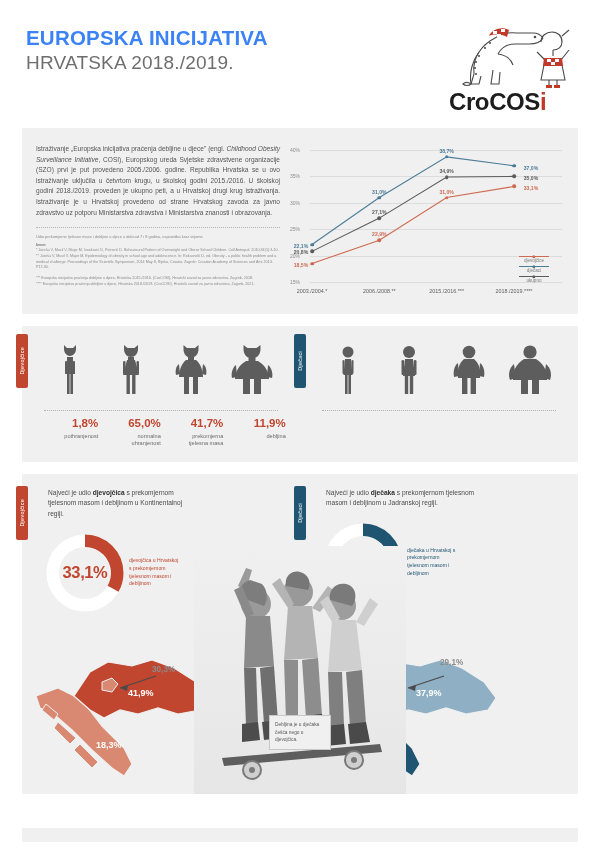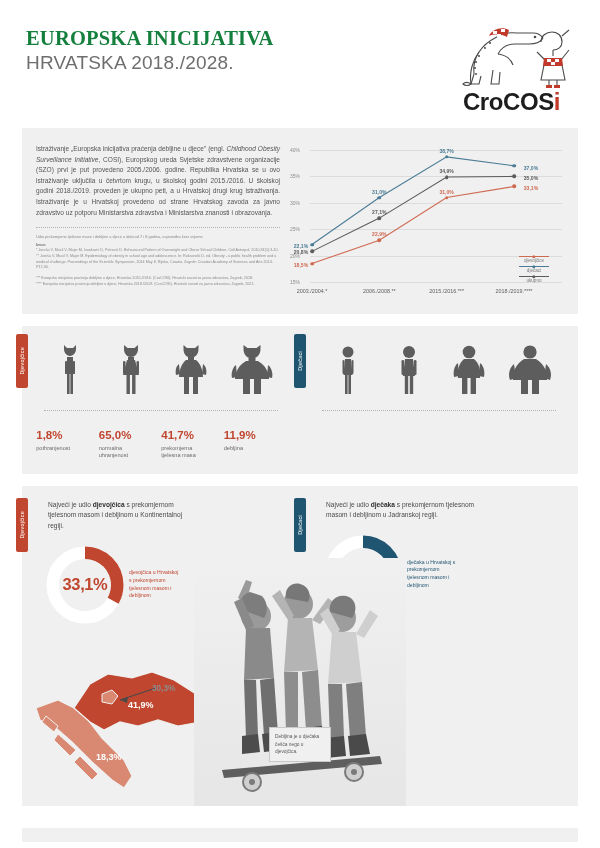--- a/index.html
+++ b/index.html
@@ -10,29 +10,29 @@
     color: #4a4a4a;
     overflow: hidden;
     position: relative;
   }
 
   
   .header { padding: 22px 26px 10px 26px; display: flex; justify-content: space-between; align-items: flex-start; }
   .title-block { padding-top: 4px; }
   .title-l1, .title-l2 {
     font-size: 20.5px; font-weight: bold; letter-spacing: .2px;
-    color: #15803d; line-height: 1.18; white-space: nowrap; font-family: Liberation Serif, serif;
+    color: #3b82f6; line-height: 1.18; white-space: nowrap;
   }
   .title-l3 {
     font-size: 19px; font-weight: normal; color: #6e6e6e;
     line-height: 1.25; letter-spacing: .2px; margin-top: 1px;
   }
   .logo { width: 125px; position: relative; height: 96px; }
   .logo-art { position: relative; height: 68px; }
-  .logo-word { font-size: 24px; font-weight: bold; letter-spacing: -.4px; color: #1d1d1d; text-align: center; line-height: 1; }
+  .logo-word { font-size: 24px; font-weight: bold; letter-spacing: -.4px; color: #1d1d1d; text-align: left; line-height: 1; }
   .logo-word .dot { color: #c0392b; }
 
   
   .section { background: #f0f0f0; margin: 0 22px; position: relative; }
   .sec1 { display: flex; padding: 16px 14px 12px 14px; gap: 10px; }
   .intro { width: 244px; }
   .intro p {
     font-size: 6.55px; line-height: 1.62; color: #545454; text-align: justify;
   }
   .intro p .ital { font-style: italic; }
@@ -68,21 +68,21 @@
   .vtab span {
     writing-mode: vertical-rl; transform: rotate(180deg);
     font-size: 5.4px; color: #fff; letter-spacing: .3px;
   }
   .vtab.left { left: -6px; background: #c0462f; }
   .vtab.right { left: -6px; background: #1f5571; }
   .figs { display: flex; justify-content: space-around; align-items: flex-end; height: 58px; padding: 0 10px; }
   .fig { position: relative; width: 44px; height: 56px; }
   .fig-sep { border-top: 1px dotted #b2b2b2; margin: 10px 14px 0 14px; }
   .stats { display: flex; justify-content: space-around; padding: 7px 6px 0 6px; }
-  .stat { width: 62px; text-align: left; margin-top: 12px; }
+  .stat { width: 62px; text-align: right; }
   .stat .val { font-size: 11.5px; font-weight: bold; line-height: 1; }
   .stat .lbl { font-size: 5.6px; line-height: 1.35; color: #6b6b6b; margin-top: 3px; }
   .girls .val { color: #c0462f; }
   .boys .val { color: #1f5571; }
 
   
   .sec3 { margin-top: 12px; padding: 14px 0 16px 0; position: relative; height: 320px; }
   .s3half { position: absolute; top: 0; width: 50%; height: 100%; padding: 14px 10px 0 14px; }
   .s3half.r { right: 0; padding-left: 14px; }
   .s3lead { font-size: 6.6px; line-height: 1.62; color: #4b4b4b; margin-left: 12px; width: 150px; }
@@ -111,21 +111,21 @@
   .callout p { font-size: 4.8px; line-height: 1.55; color: #595959; }
   .photo { position: absolute; left: 50%; transform: translateX(-50%); bottom: 0; width: 212px; height: 248px; z-index: 3; }
   .footbar { position: absolute; left: 22px; right: 22px; bottom: 6px; height: 14px; background: #f0f0f0; }
 </style>
 </head>
 <body>
 
 <div class="header">
   <div class="title-block">
     <div class="title-l1">EUROPSKA INICIJATIVA</div>
-    <div class="title-l3">HRVATSKA 2018./2028.</div>
+    <div class="title-l3">HRVATSKA 2018./2019.</div>
   </div>
   <div class="logo">
     <div class="logo-art">
       <svg width="125" height="68" viewBox="0 0 125 68">
 
         <g fill="none" stroke="#4a4a4a" stroke-width="1.1">
           <path d="M22 62 C20 50 24 38 30 30 C34 24 40 19 46 16"></path>
           <path d="M46 16 C52 12 60 10 68 11 L84 11 C88 11 92 13 94 16"></path>
           <path d="M94 16 C92 20 86 22 80 22 L66 22"></path>
           <path d="M66 22 C58 22 52 26 49 32"></path>
@@ -434,21 +434,21 @@
         <path d="M52 92 L70 110 L64 116 L46 98 Z" fill="#d98871" stroke="#f0f0f0" stroke-width="1"></path>
         <path d="M18 52 L30 62 L26 68 L14 58 Z" fill="#d98871" stroke="#f0f0f0" stroke-width="1"></path>
 
         <path d="M46 44 L62 20 L80 10 L104 14 L124 8 L146 16 L168 30 L180 46 L172 58 L150 62 L130 56 L110 62 L92 58 L76 66 L62 58 Z" fill="#c0462f" stroke="#f0f0f0" stroke-width="1.2"></path>
 
         <path d="M74 30 L84 26 L90 32 L84 40 L74 38 Z" fill="#d98871" stroke="#f0f0f0" stroke-width="1"></path>
 
         <path d="M128 24 L92 36" stroke="#4a4a4a" stroke-width="1.2" fill="none"></path>
         <path d="M92 36 L100 33 L99 39 Z" fill="#4a4a4a"></path>
       </svg>
-      <div class="maplabel out" style="left:124px; top:20px;">30,3%</div>
+      <div class="maplabel out" style="left:124px; top:13px;">30,3%</div>
       <div class="maplabel inw" style="left:100px; top:36px;">41,9%</div>
       <div class="maplabel inw" style="left:68px; top:88px;">18,3%</div>
     </div>
   </div>
 
   <div class="s3half r">
     <div class="vtab right" style="top:12px;background:#1f5571;">
       <span>Dječaci</span>
     </div>
     <div class="s3lead">
@@ -459,20 +459,35 @@
         <svg width="78" height="78" viewBox="0 0 78 78">
           <circle cx="39" cy="39" r="32" fill="none" stroke="#ffffff" stroke-width="13"></circle>
           <circle id="bArc" cx="39" cy="39" r="32" fill="none" stroke="#1f5571" stroke-width="13" stroke-dasharray="74.3929140370063 126.66901579274045" transform="rotate(-90 39 39)"></circle>
         </svg>
         <div class="hole"></div>
         <div class="pct g-blue">37,0%</div>
       </div>
       <div class="donut-cap g-blue">dječaka u Hrvatskoj s prekomjernom tjelesnom masom i debljinom</div>
     </div>
 
+    <div class="map" style="left:16px;">
+      <svg width="196" height="132" viewBox="0 0 196 132">
+        <path d="M8 44 L30 36 L46 44 L60 56 L74 74 L96 96 L104 112 L96 124 L84 116 L64 98 L44 78 L28 64 L12 56 Z" fill="#1f5571" stroke="#f0f0f0" stroke-width="1.2"></path>
+        <path d="M30 70 L48 86 L42 92 L26 76 Z" fill="#1f5571" stroke="#f0f0f0" stroke-width="1"></path>
+        <path d="M52 92 L70 110 L64 116 L46 98 Z" fill="#1f5571" stroke="#f0f0f0" stroke-width="1"></path>
+        <path d="M18 52 L30 62 L26 68 L14 58 Z" fill="#1f5571" stroke="#f0f0f0" stroke-width="1"></path>
+        <path d="M46 44 L62 20 L80 10 L104 14 L124 8 L146 16 L168 30 L180 46 L172 58 L150 62 L130 56 L110 62 L92 58 L76 66 L62 58 Z" fill="#8fb0c4" stroke="#f0f0f0" stroke-width="1.2"></path>
+        <path d="M74 30 L84 26 L90 32 L84 40 L74 38 Z" fill="#b9cfdd" stroke="#f0f0f0" stroke-width="1"></path>
+        <path d="M128 24 L92 36" stroke="#4a4a4a" stroke-width="1.2" fill="none"></path>
+        <path d="M92 36 L100 33 L99 39 Z" fill="#4a4a4a"></path>
+      </svg>
+      <div class="maplabel out" style="left:124px; top:6px;">29,1%</div>
+      <div class="maplabel inw" style="left:100px; top:36px;">37,9%</div>
+      <div class="maplabel inw" style="left:60px; top:88px;">40,2%</div>
+    </div>
   </div>
 
   <div class="photo">
     <svg width="212" height="248" viewBox="0 0 212 248">
       <defs>
         <linearGradient id="bgf" x1="0" y1="0" x2="0" y2="1">
           <stop offset="0%" stop-color="#f0f0f0"></stop>
             <stop offset="100%" stop-color="#e6e6e6"></stop>
         </linearGradient>
       </defs>

